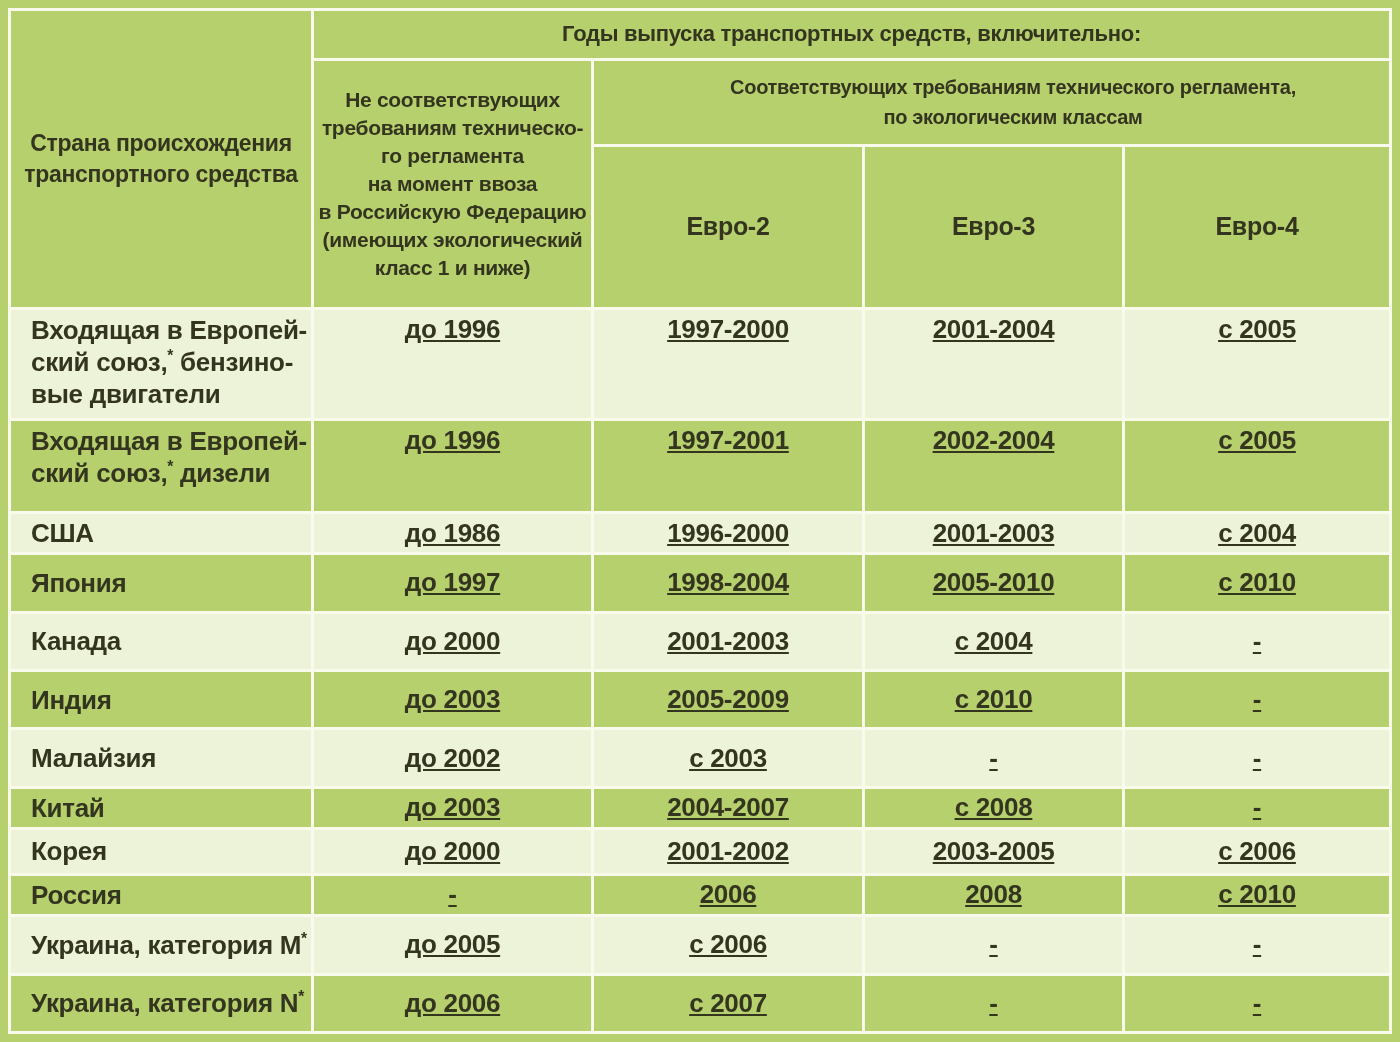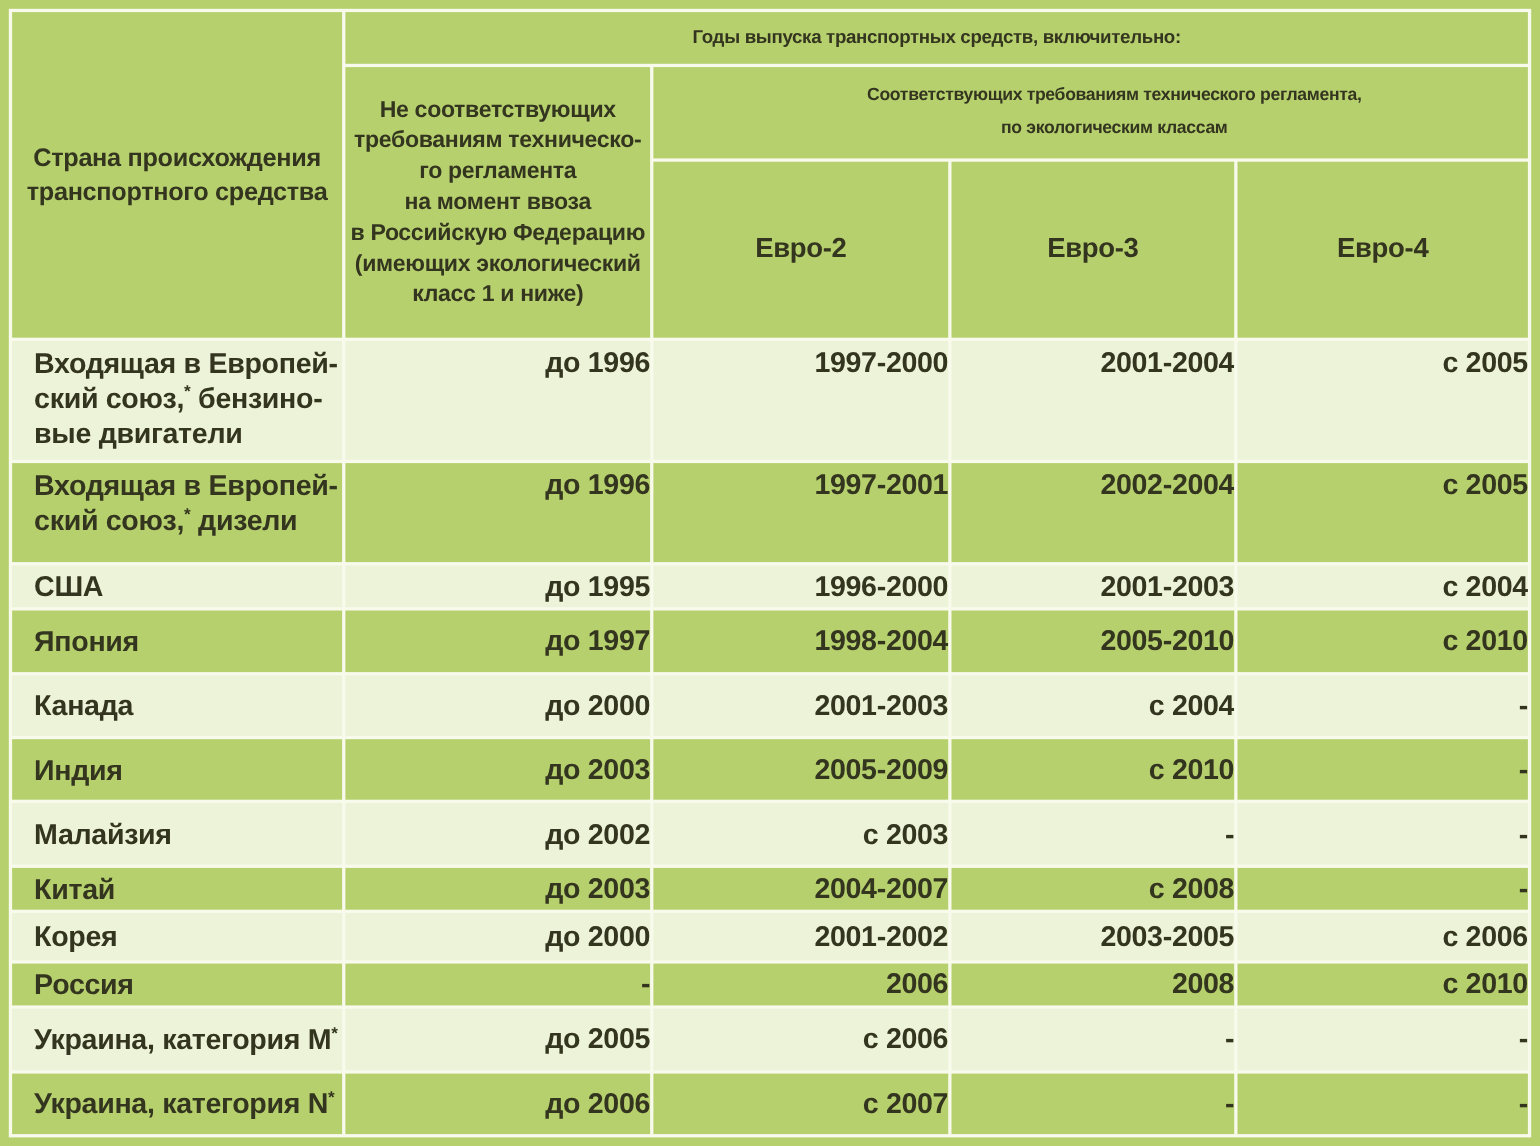--- a/index.html
+++ b/index.html
@@ -33,37 +33,37 @@
     overflow: hidden;
     letter-spacing: -0.3px;
   }
   .hdr {
     background: var(--row-dark);
     font-weight: bold;
     text-align: center;
     vertical-align: middle;
     white-space: pre-line;
   }
-  .hdr-years   { font-size: 17px; }
+  .hdr-years   { font-size: 22px; }
   .hdr-country { font-size: 23px; line-height: 31px; }
   .hdr-nc      { font-size: 21px; line-height: 28px; }
-  .hdr-comp    { font-size: 16px; line-height: 30px; padding-left: 43px; }
+  .hdr-comp    { font-size: 20px; line-height: 30px; padding-left: 43px; }
   .hdr-euro    { font-size: 25px; }
   td {
     font-size: 26px;
     font-weight: bold;
     vertical-align: middle;
   }
   .country {
     text-align: left;
     padding-left: 20px;
     white-space: pre-line;
     line-height: 32px;
   }
-  .val { text-align: right; }
+  .val { text-align: center; text-decoration: underline; }
   tr.light td { background: var(--row-light); }
   tr.dark  td { background: var(--row-dark); }
   tr.topalign td { vertical-align: top; padding-top: 4px; }
   sup { font-size: 60%; line-height: 0; vertical-align: super; }
 </style>
 </head>
 <body>
 
 <div class="board">
   <table>
@@ -114,21 +114,21 @@
       <td class="country">Входящая в Европей-
 ский союз,<sup>*</sup> дизели</td>
       <td class="val">до 1996</td>
       <td class="val">1997-2001</td>
       <td class="val">2002-2004</td>
       <td class="val">с 2005</td>
     </tr>
 
     <tr class="light" style="height:36px">
       <td class="country">США</td>
-      <td class="val">до 1995</td>
+      <td class="val">до 1986</td>
       <td class="val">1996-2000</td>
       <td class="val">2001-2003</td>
       <td class="val">с 2004</td>
     </tr>
 
     <tr class="dark" style="height:52px">
       <td class="country">Япония</td>
       <td class="val">до 1997</td>
       <td class="val">1998-2004</td>
       <td class="val">2005-2010</td>

